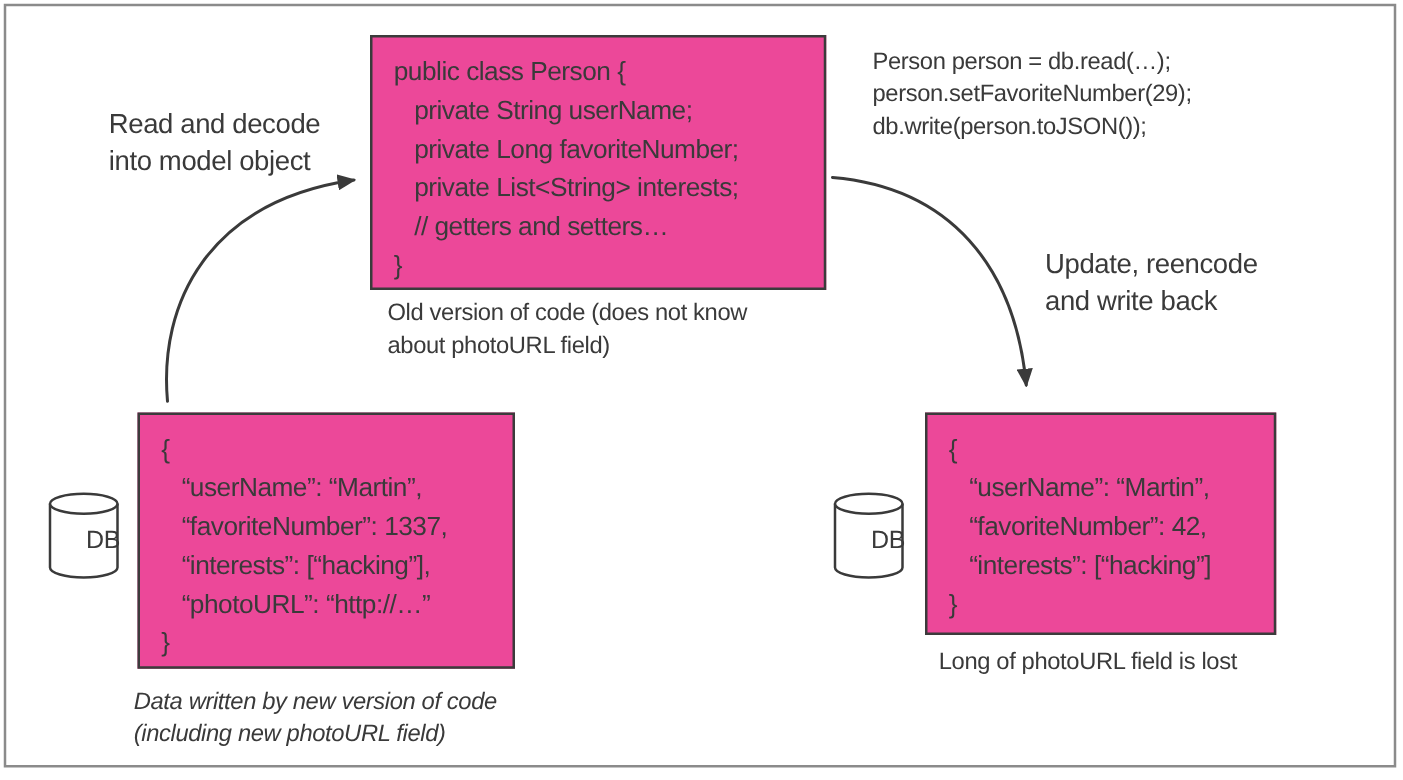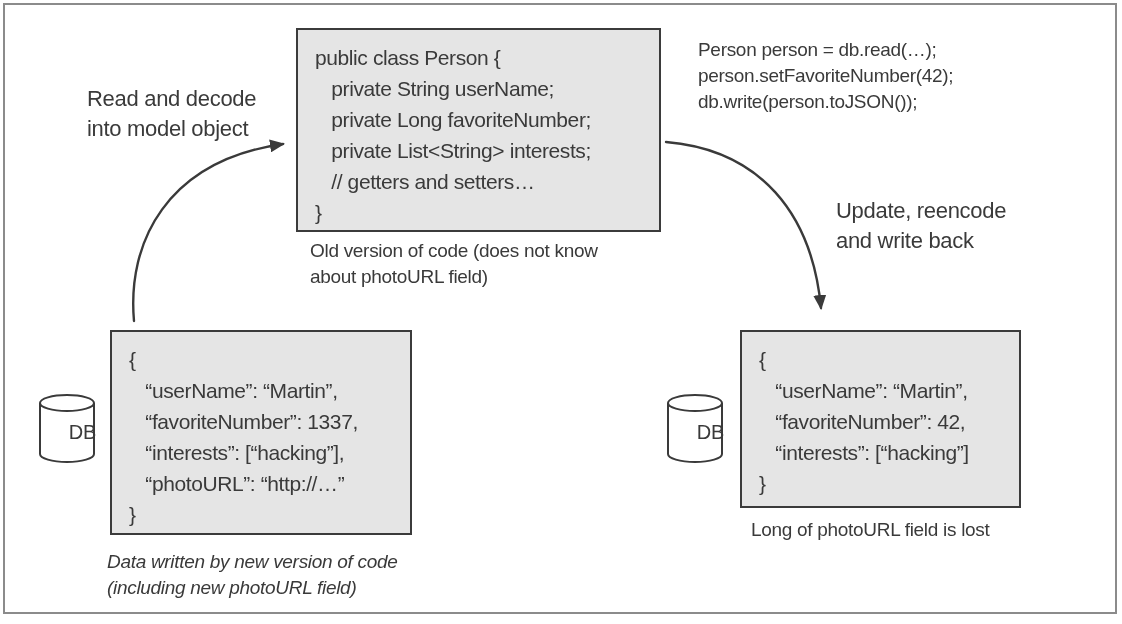--- a/index.html
+++ b/index.html
@@ -12,21 +12,21 @@
   .frame {
     position:absolute; left:3px; top:3px; width:1114px; height:611px;
     box-sizing:border-box; border:2px solid #8b8b8b;
   }
   .overlay {
     position:absolute; left:0; top:0; width:1122px; height:624px;
     pointer-events:none;
   }
   .box {
     position:absolute; box-sizing:border-box;
-    border:2px solid #3b3b3b; background:#e5e5e5;
+    border:2px solid #3b3b3b; background:#ec4899;
   }
   .code-box   { left:296px; top:28px;  width:365px; height:204px; }
   .json-left  { left:110px; top:330px; width:302px; height:205px; }
   .json-right { left:740px; top:330px; width:281px; height:178px; }
   .codetext {
     white-space:pre; font-size:21px; line-height:31px;
     letter-spacing:-0.4px; padding:12px 0 0 17px;
   }
   .snippet {
     position:absolute; left:698px; top:37px;
@@ -81,21 +81,21 @@
    private String userName;
    private Long favoriteNumber;
    private List&lt;String&gt; interests;
    // getters and setters…
 }</div>
   </div>
   <div class="caption cap-code">Old version of code (does not know
 about photoURL field)</div>
 
   <div class="snippet">Person person = db.read(…);
-person.setFavoriteNumber(42);
+person.setFavoriteNumber(29);
 db.write(person.toJSON());</div>
 
   <div class="label label-update">Update, reencode
 and write back</div>
 
   <div class="db db-left">
     <svg width="58" height="71" viewBox="0 0 58 71">
       <path d="M2,10 L2,61 A27,8 0 0 0 56,61 L56,10" fill="#ffffff" stroke="#3a3a3a" stroke-width="2"></path>
       <ellipse cx="29" cy="10" rx="27" ry="8" fill="#ffffff" stroke="#3a3a3a" stroke-width="2"></ellipse>
     </svg>

